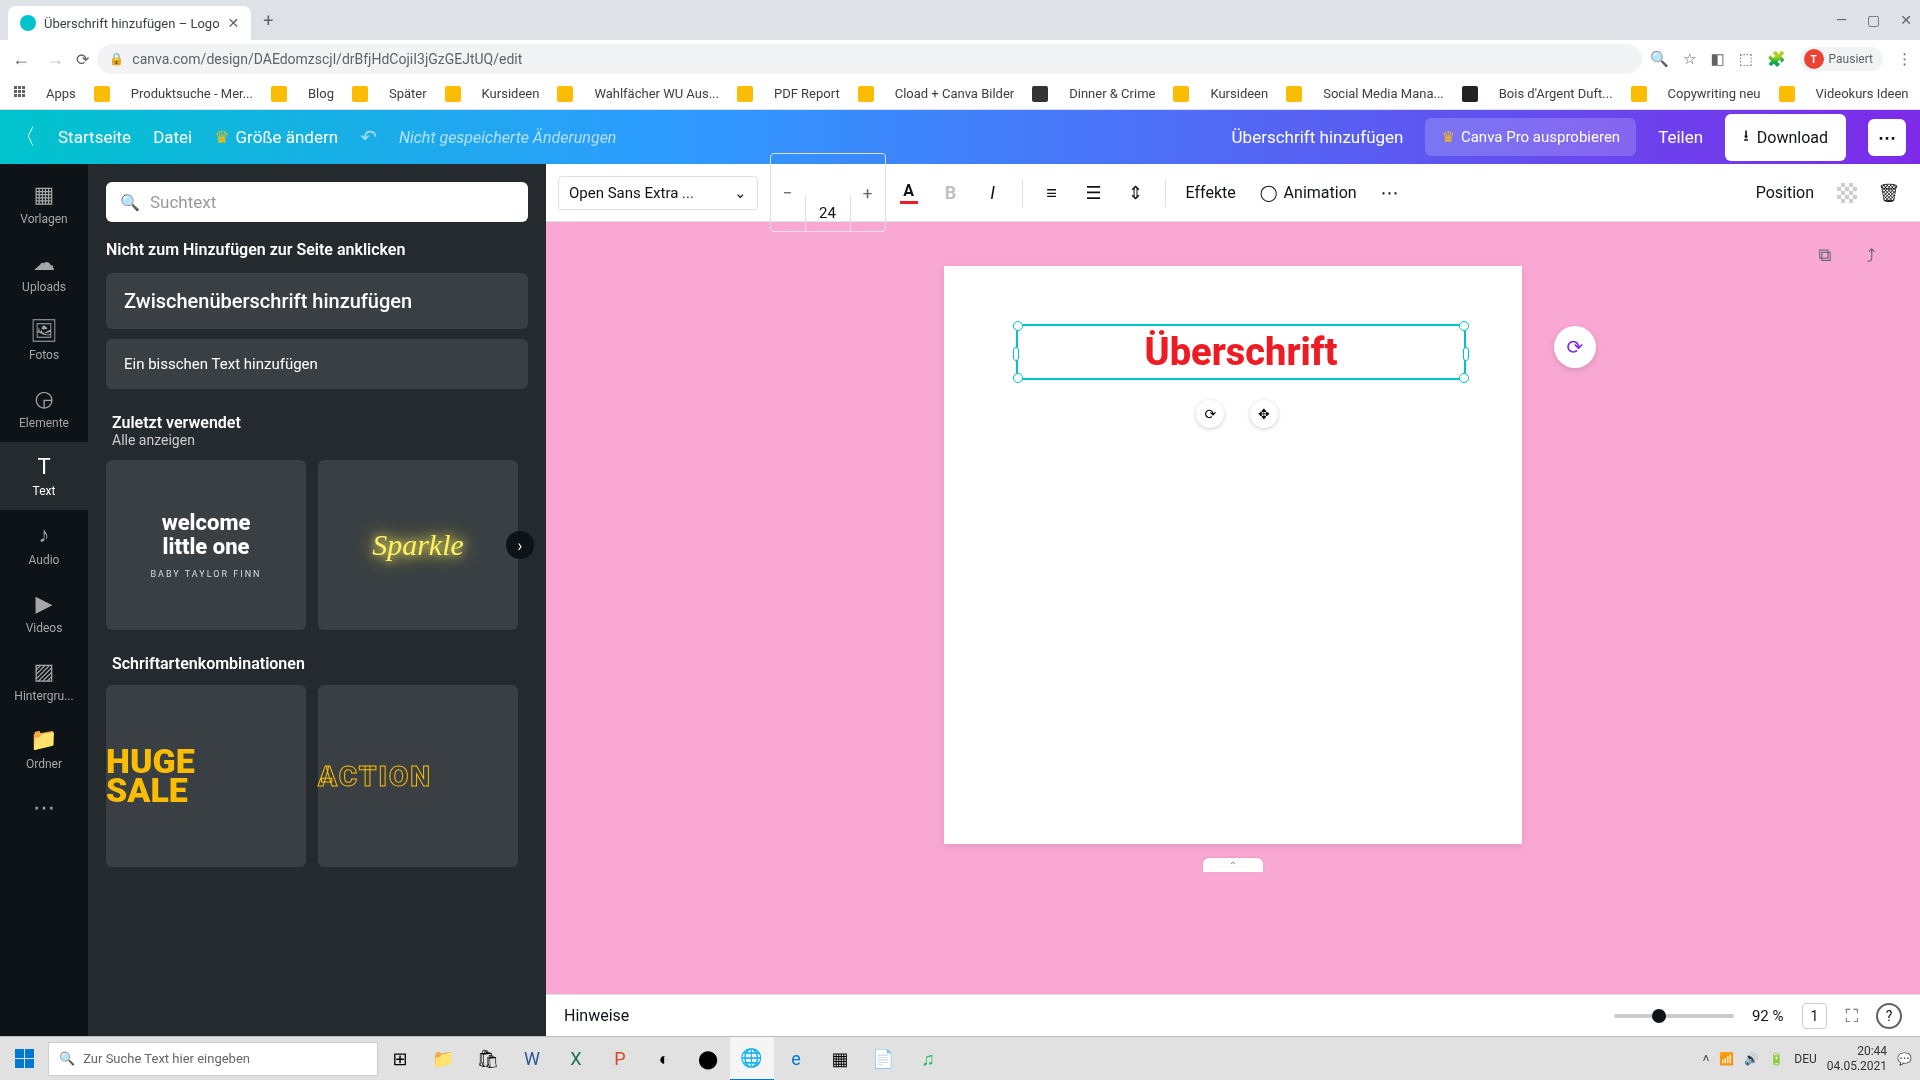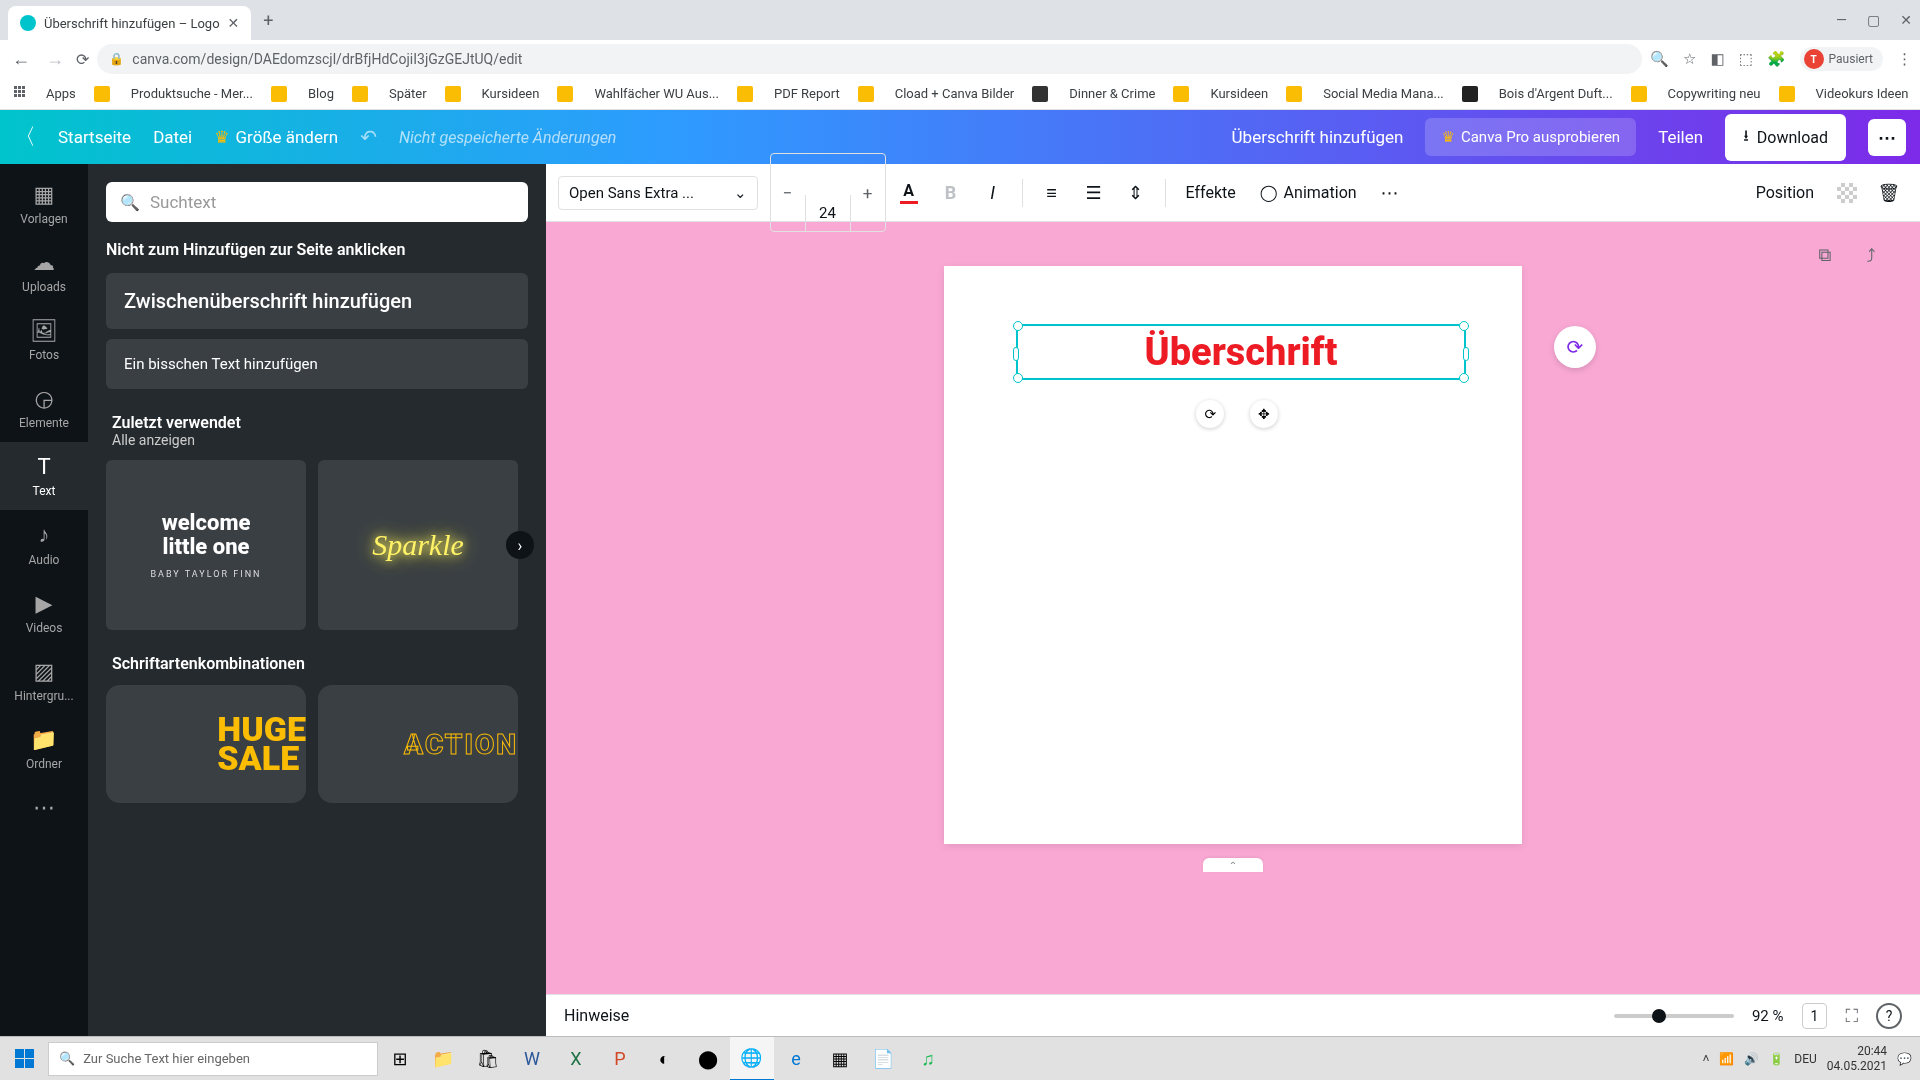--- a/index.html
+++ b/index.html
@@ -69,21 +69,21 @@
 .section-row { display: flex; justify-content: space-between; align-items: flex-start; margin: 24px 6px 12px; flex-direction: column; }
 .section-title { font-size: 16px; font-weight: 600; }
 .see-all { font-size: 14px; color: #ccc; cursor: pointer; }
 .template-row { display: flex; gap: 12px; position: relative; }
 .template-card { width: 200px; height: 170px; background: #3a3f44; border-radius: 6px; cursor: pointer; display: flex; flex-direction: column; align-items: center; justify-content: center; color: #fff; }
 .sparkle-text { font-family: cursive; font-size: 30px; color: #fff267; text-shadow: 0 0 10px #fff267, 0 0 20px #ffeb3b; font-style: italic; }
 .welcome-text { font-size: 22px; font-weight: 800; text-align: center; line-height: 1.1; }
 .welcome-sub { font-size: 9px; letter-spacing: 2px; margin-top: 10px; color: #ddd; }
 .carousel-arrow { position: absolute; right: -6px; top: 50%; transform: translateY(-50%); background: #0e1318; width: 28px; height: 28px; border-radius: 50%; display: flex; align-items: center; justify-content: center; cursor: pointer; color: #fff; }
 .font-combo-row { display: flex; gap: 12px; margin-top: 12px; }
-.font-card { width: 200px; height: 118px; background: #3a3f44; border-radius: 14px; cursor: pointer; display: flex; align-items: center; justify-content: flex-end; }
+.font-card { width: 200px; height: 182px; background: #3a3f44; border-radius: 6px; cursor: pointer; display: flex; align-items: center; justify-content: flex-start; }
 .huge-sale { font-size: 34px; font-weight: 900; color: #fbbc04; line-height: 0.85; text-align: left; }
 .action-text { font-size: 28px; font-weight: 900; color: transparent; -webkit-text-stroke: 1px #fbbc04; letter-spacing: 2px; }
 .collapse-handle { position: absolute; right: -12px; top: 420px; width: 14px; height: 50px; background: #252a2e; border-radius: 0 6px 6px 0; display: flex; align-items: center; justify-content: center; cursor: pointer; color: #aaa; font-size: 10px; }
 
 
 .canvas-area { flex: 1; background: #f9a8d4; display: flex; flex-direction: column; position: relative; }
 .text-toolbar { display: flex; align-items: center; height: 58px; background: #fff; border-bottom: 1px solid #e0e0e0; padding: 0 12px; gap: 4px; }
 .font-selector { display: flex; align-items: center; border: 1px solid #e0e0e0; border-radius: 4px; padding: 7px 10px; gap: 40px; font-size: 15px; color: #0e1318; cursor: pointer; min-width: 190px; }
 .size-group { display: flex; align-items: center; border: 1px solid #e0e0e0; border-radius: 4px; overflow: hidden; margin-left: 8px; }
 .size-btn { width: 34px; height: 36px; display: flex; align-items: center; justify-content: center; cursor: pointer; font-size: 17px; color: #5f6368; }

